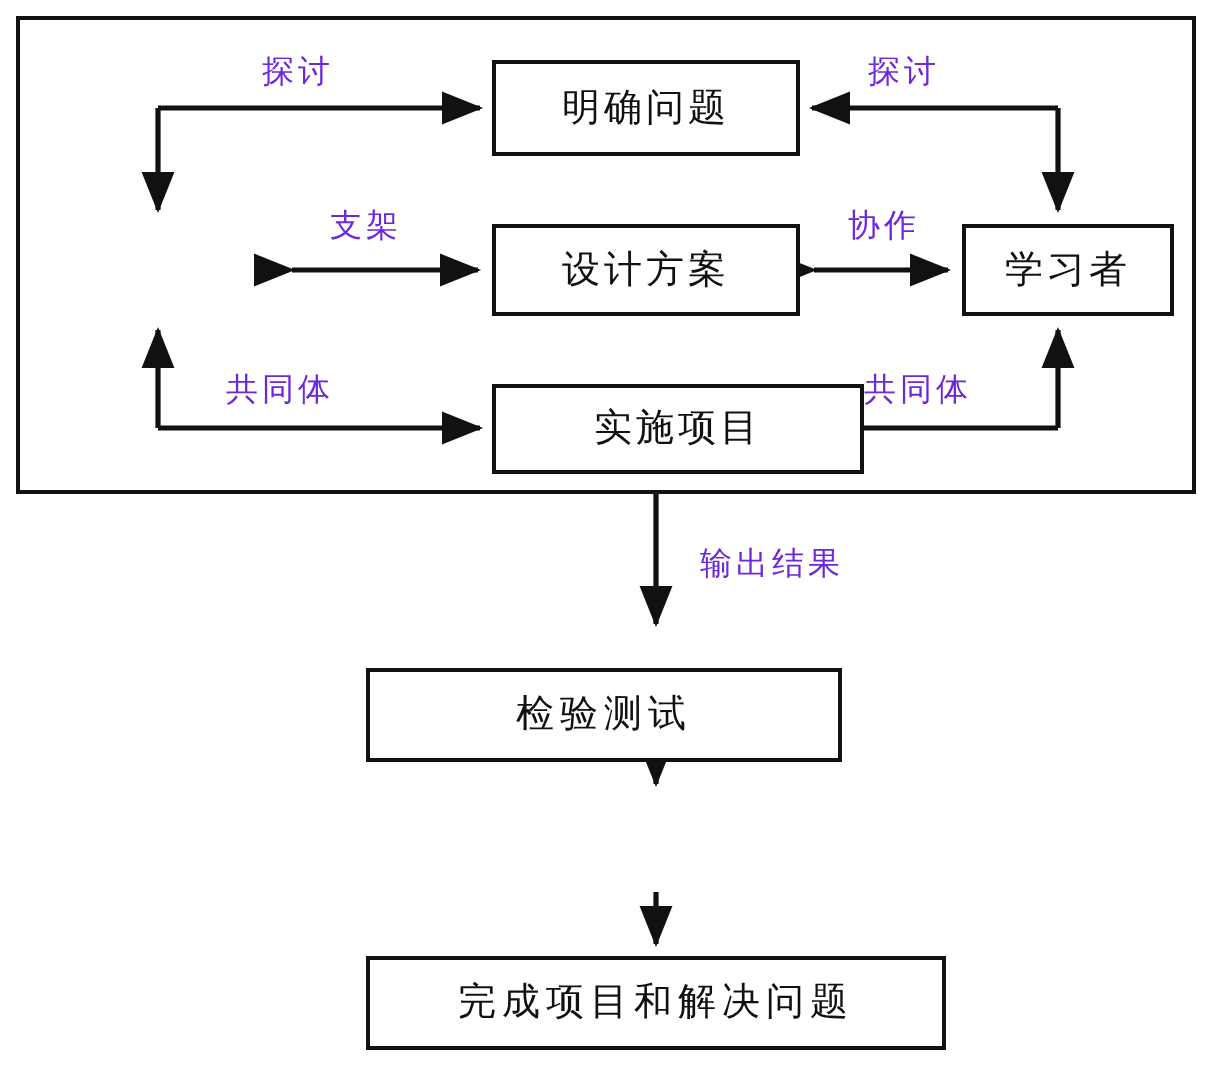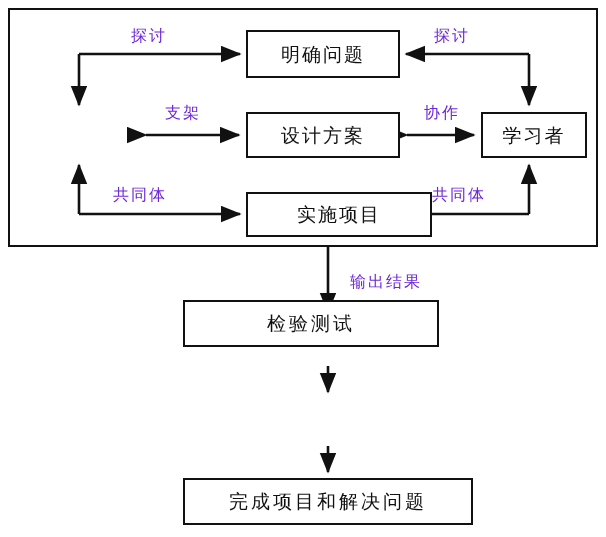--- a/index.html
+++ b/index.html
@@ -77,21 +77,21 @@
   <div class="edge-label" style="left:165px;top:105px;">支架</div>
 
   <div class="edge-label" style="left:424px;top:105px;">协作</div>
 
   <div class="edge-label" style="left:113px;top:187px;">共同体</div>
 
   <div class="edge-label" style="left:432px;top:187px;">共同体</div>
 
   <div class="edge-label" style="left:350px;top:274px;">输出结果</div>
 
-  <div class="node wide" style="left:183px;top:300px;width:256px;height:47px;">
+  <div class="node wide" style="left:183px;top:334px;width:238px;height:47px;">
     <span>检验测试</span>
   </div>
 
 
   <div class="node wide" style="left:183px;top:478px;width:290px;height:47px;font-family:Liberation Serif, serif;">
     <span>完成项目和解决问题</span>
   </div>
 
 </div>
 

